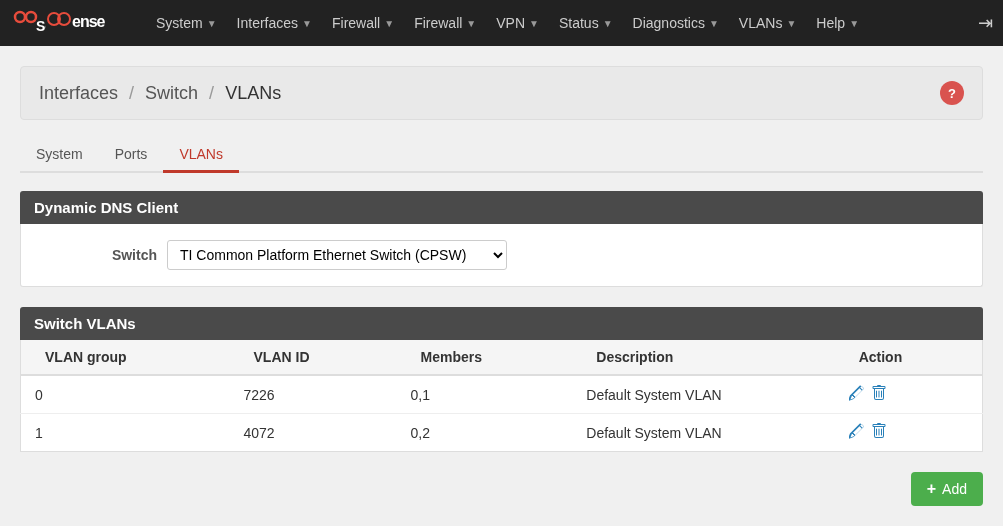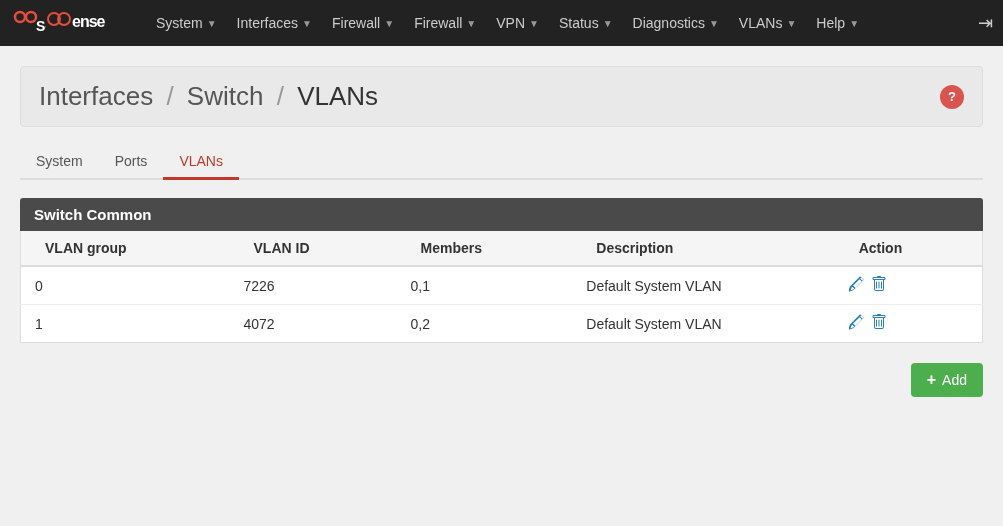--- a/index.html
+++ b/index.html
@@ -65,21 +65,21 @@
       background: #e9e9e9;
       border: 1px solid #ddd;
       border-radius: 4px;
       padding: 14px 18px;
       display: flex;
       align-items: center;
       justify-content: space-between;
       margin-bottom: 18px;
     }
     .breadcrumb-text {
-      font-size: 26px;
+      font-size: 18px;
       font-weight: 300;
       color: #555;
     }
     .breadcrumb-text .sep {
       margin: 0 6px;
       color: #999;
     }
     .breadcrumb-text .current {
       font-weight: 400;
       color: #333;
@@ -334,23 +334,34 @@
     </div>
     <div class="help-icon">?</div>
   </div>
 
   <div class="tabs">
     <a class="tab" href="#">System</a>
     <a class="tab" href="#">Ports</a>
     <a class="tab active" href="#">VLANs</a>
   </div>
 
+  <div>
+    <div class="section-header">Dynamic DNS Client</div>
+    <div class="section-body">
+      <div class="form-row">
+        <div class="form-label">Switch</div>
+        <select class="form-select">
+          <option>TI Common Platform Ethernet Switch (CPSW)</option>
+        </select>
+      </div>
+    </div>
+  </div>
 
   <div class="vlans-section">
-    <div class="section-header">Switch Common</div>
+    <div class="section-header">Switch VLANs</div>
     <table class="data-table">
       <thead>
         <tr>
           <th>VLAN group</th>
           <th>VLAN ID</th>
           <th>Members</th>
           <th>Description</th>
           <th>Action</th>
         </tr>
       </thead>

